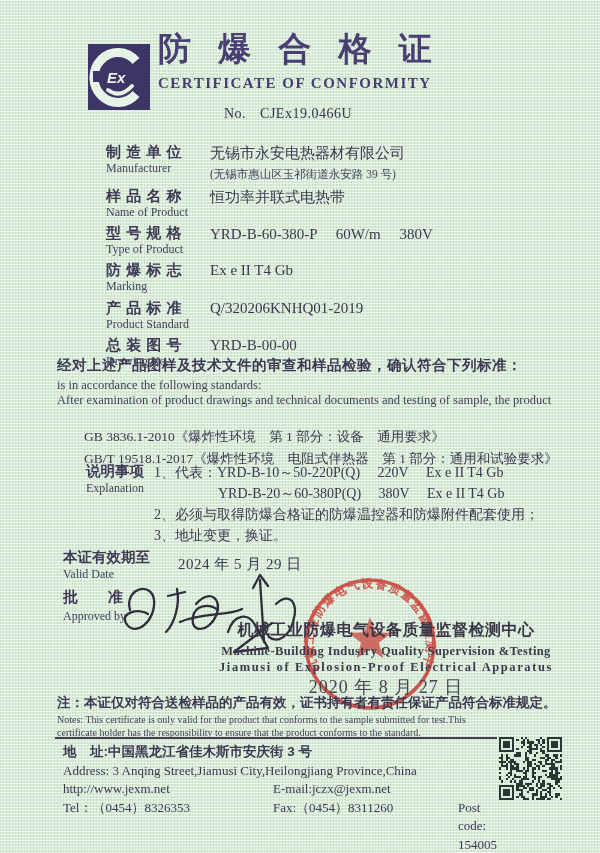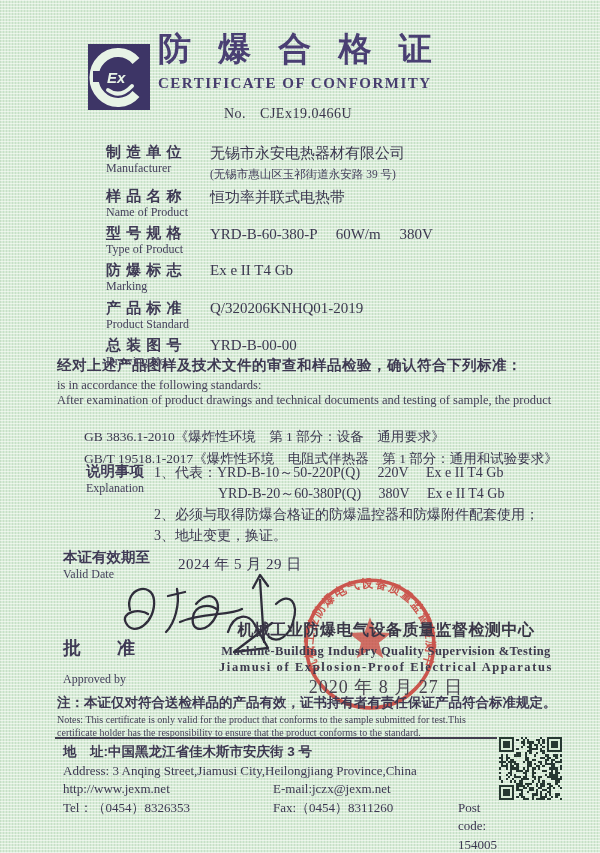--- a/index.html
+++ b/index.html
@@ -43,22 +43,22 @@
   .explain .lbl .en{font-size:12px;color:#45415c;}
   .explain .content{font-size:14px;line-height:21px;color:#3c3850;}
   .explain .indent{margin-left:64px;}
   
   .validrow{position:absolute;left:63px;top:548px;display:flex;}
   .validrow .lbl .zh{font-family:"Liberation Sans",sans-serif;font-weight:bold;font-size:14.5px;color:#3f3a55;}
   .validrow .lbl .en{font-size:12px;color:#45415c;}
   .validrow .val{font-size:15px;margin-left:28px;padding-top:7px;letter-spacing:.5px;}
   
   .approve{position:absolute;left:63px;top:588px;}
-  .approve .zh{font-family:"Liberation Sans",sans-serif;font-weight:bold;font-size:18px;color:#3f3a55;margin-top:48px;}
-  .approve .en{font-size:12px;color:#45415c;margin-top:12px;}
+  .approve .zh{font-family:"Liberation Sans",sans-serif;font-weight:bold;font-size:15px;color:#3f3a55;}
+  .approve .en{font-size:12px;color:#45415c;margin-top:2px;}
   .signature{position:absolute;left:116px;top:568px;width:192px;height:122px;}
   .stamp{position:absolute;left:300px;top:574px;width:140px;height:140px;opacity:.88;}
   .org-block{position:absolute;left:195px;top:620px;width:382px;text-align:center;}
   .org-zh{font-family:"Liberation Sans",sans-serif;font-weight:bold;font-size:16px;
           color:#3a3647;letter-spacing:.5px;white-space:nowrap;}
   .org-en1{font-size:12.5px;font-weight:bold;letter-spacing:.4px;color:#3e3a4e;margin-top:3px;}
   .org-en2{font-size:12.5px;font-weight:bold;letter-spacing:1.6px;color:#3e3a4e;margin-top:1px;}
   .org-date{font-size:18px;color:#47434f;letter-spacing:1px;}
   
   .notes{position:absolute;left:57px;top:694px;width:510px;}

